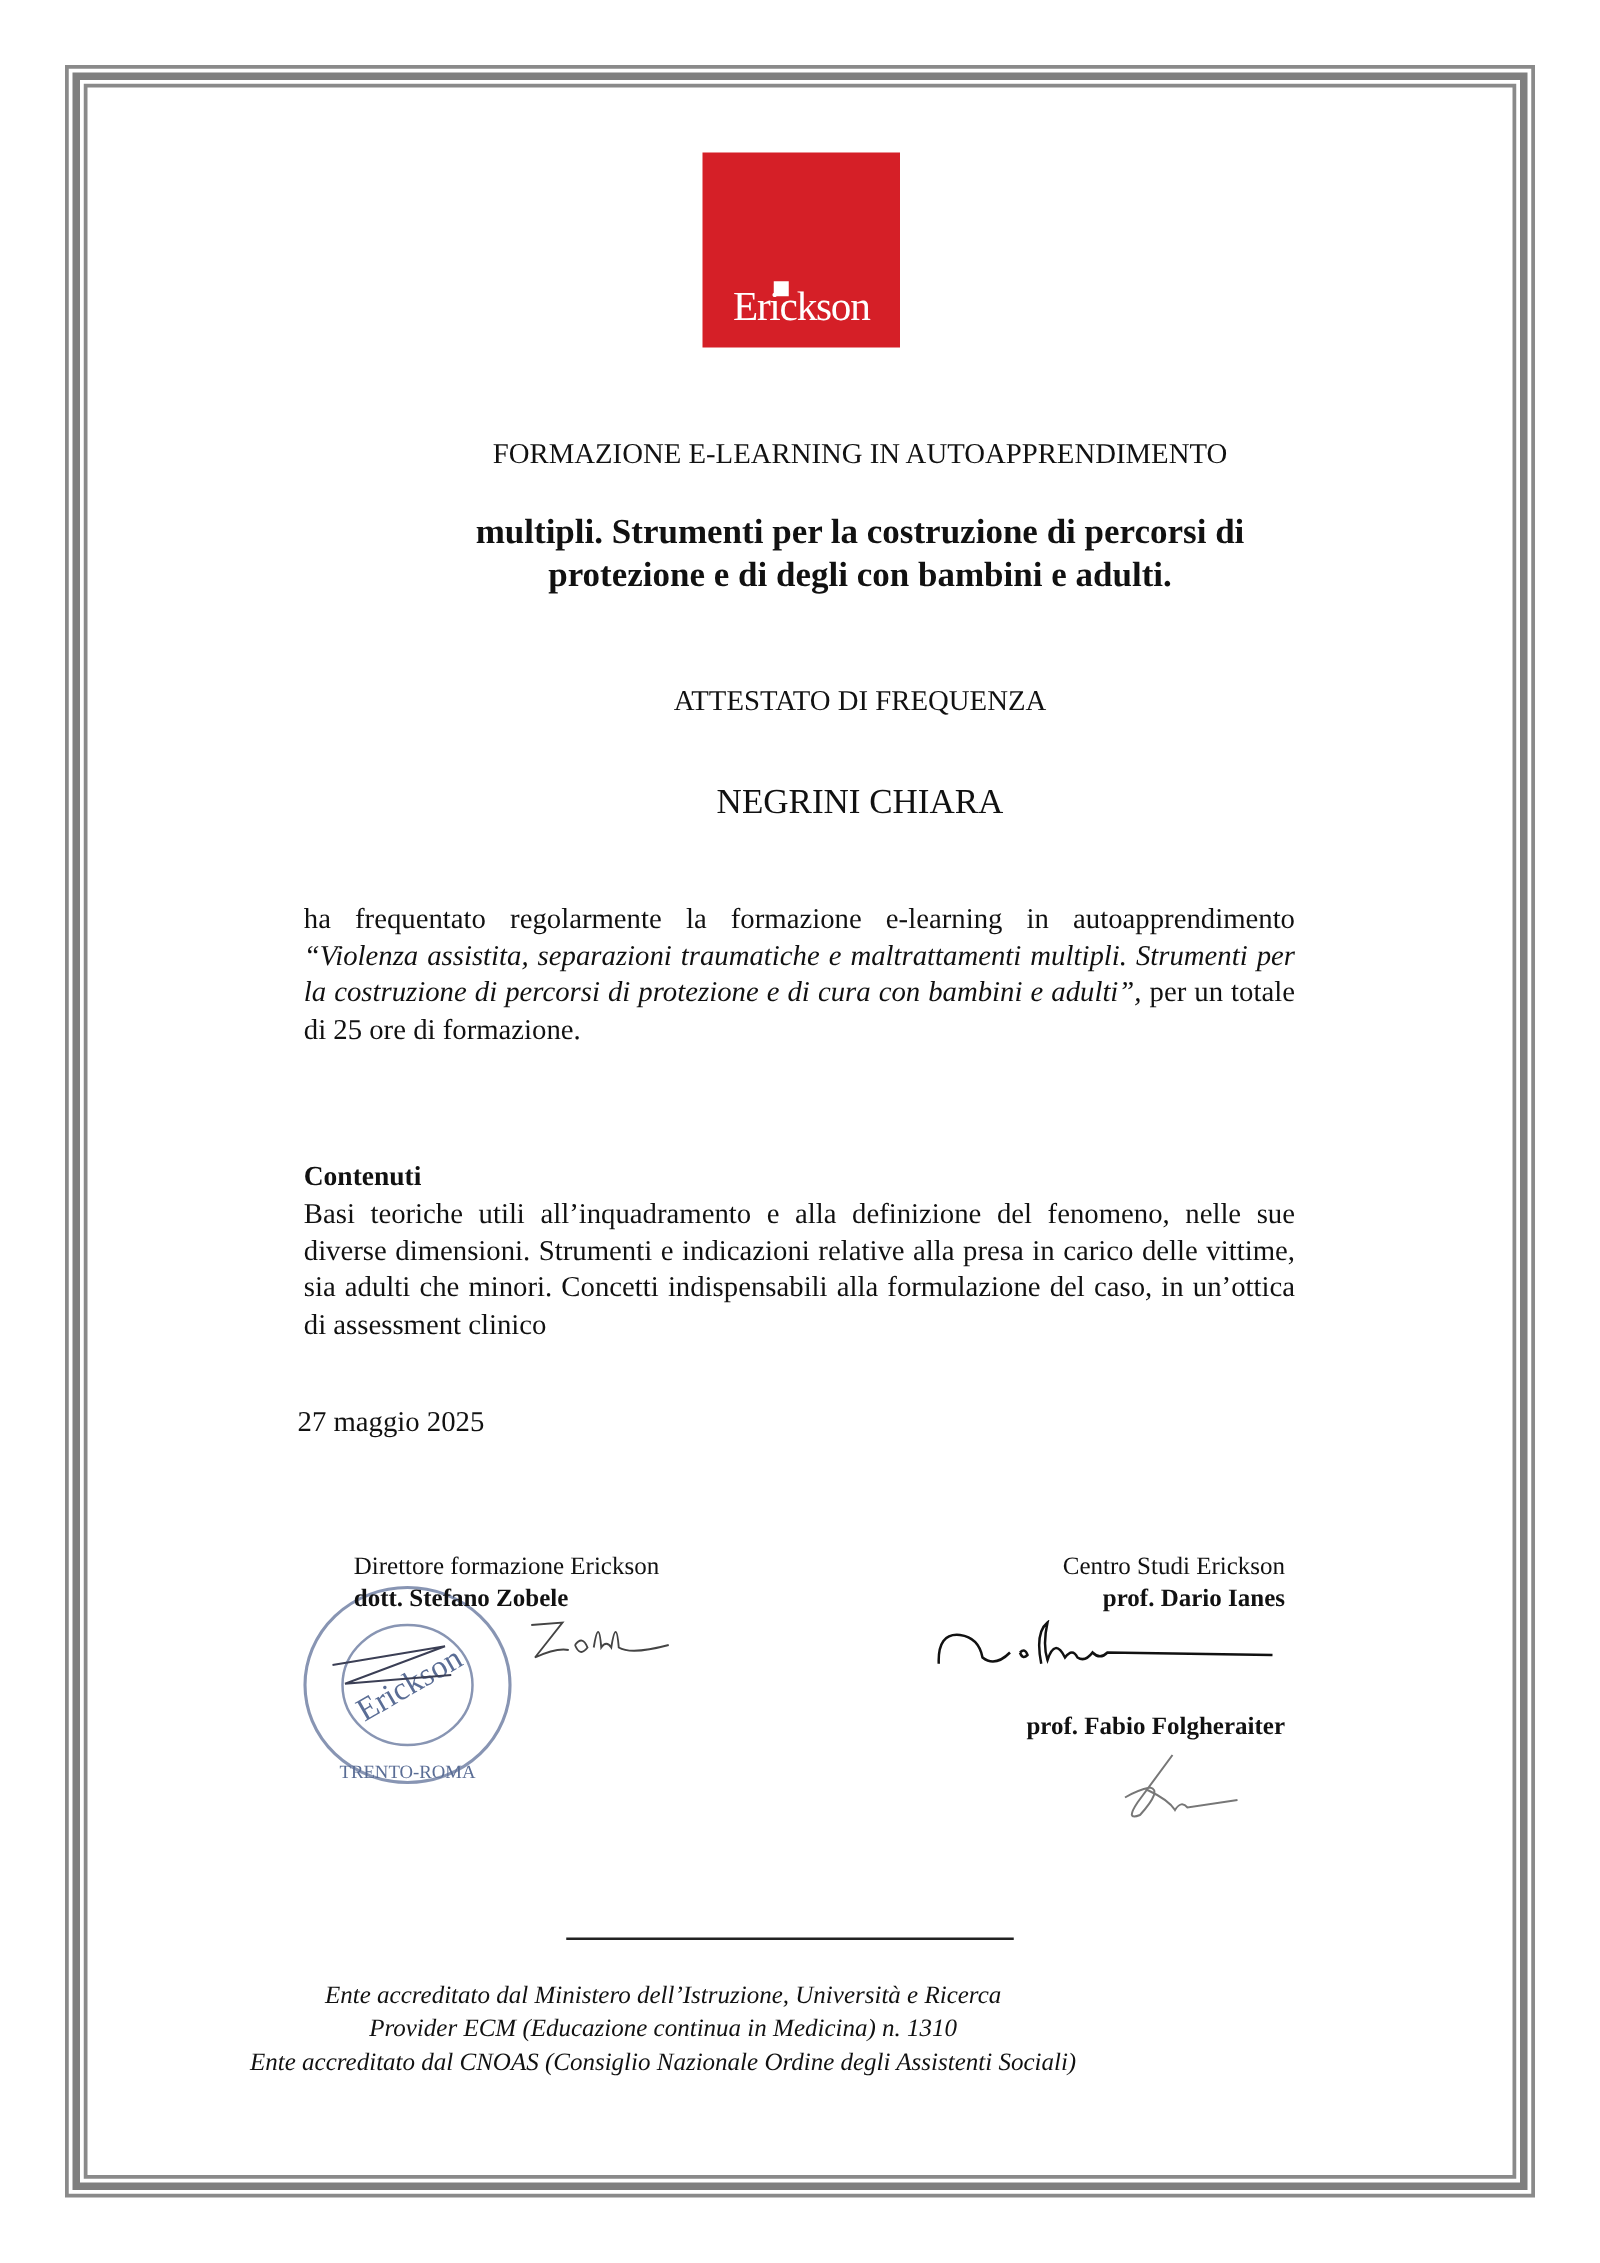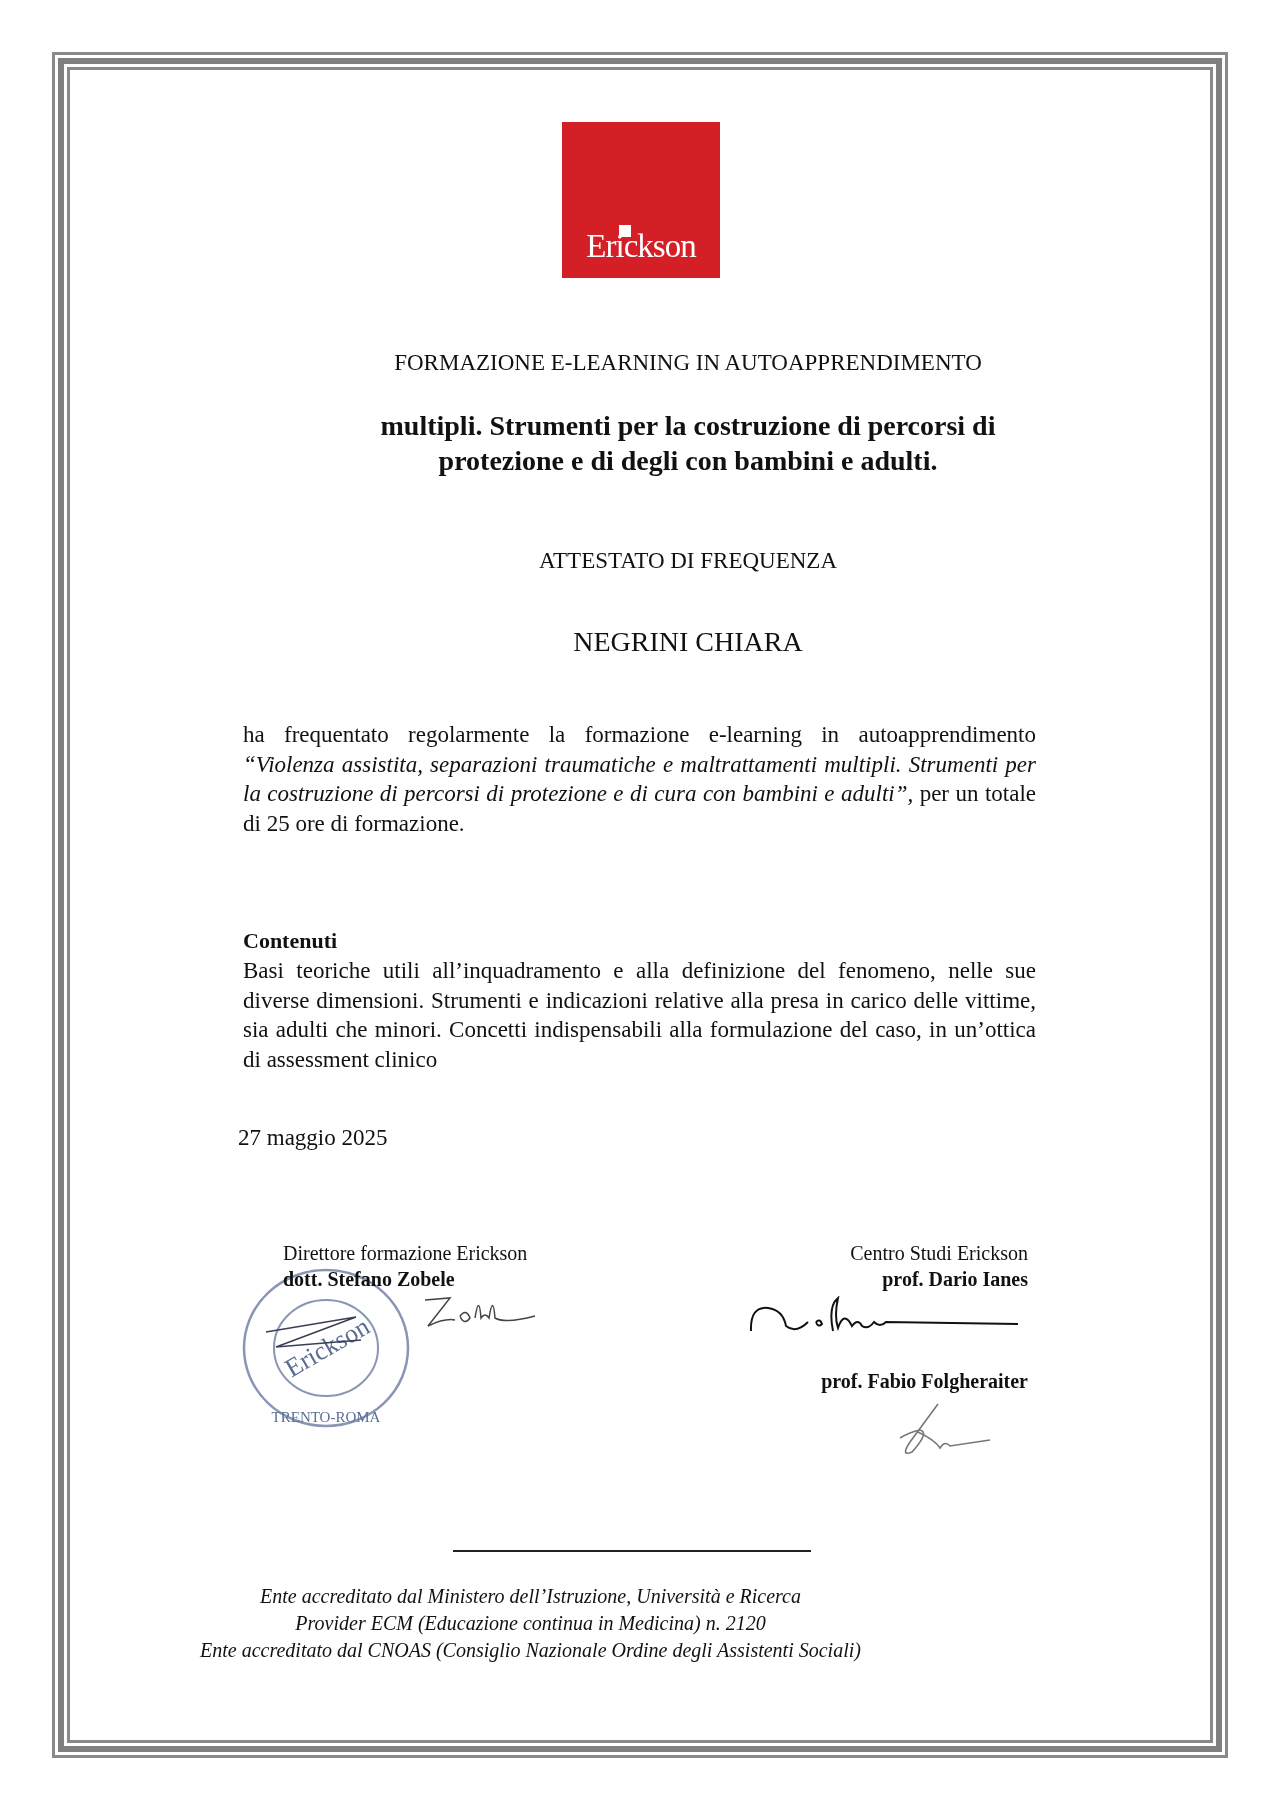--- a/index.html
+++ b/index.html
@@ -82,15 +82,15 @@
 
 <div class="sig-right2">prof. Fabio Folgheraiter</div>
 <svg class="signature" style="left:880px;top:1402px;width:120px;height:60px;" viewBox="0 0 120 60">
   <path d="M58 2 L30 40 Q20 55 32 50 Q50 30 40 28 Q30 30 20 36 M38 30 Q55 38 60 46 Q65 38 70 44 L110 38" fill="none" stroke="#777" stroke-width="1.6"></path>
 </svg>
 
 <div class="rule"></div>
 
 <div class="footer">
   <div>Ente accreditato dal Ministero dell’Istruzione, Università e Ricerca</div>
-  <div>Provider ECM (Educazione continua in Medicina) n. 2120</div>
+  <div>Provider ECM (Educazione continua in Medicina) n. 1310</div>
   <div>Ente accreditato dal CNOAS (Consiglio Nazionale Ordine degli Assistenti Sociali)</div>
 </div>
 
 </body></html>

